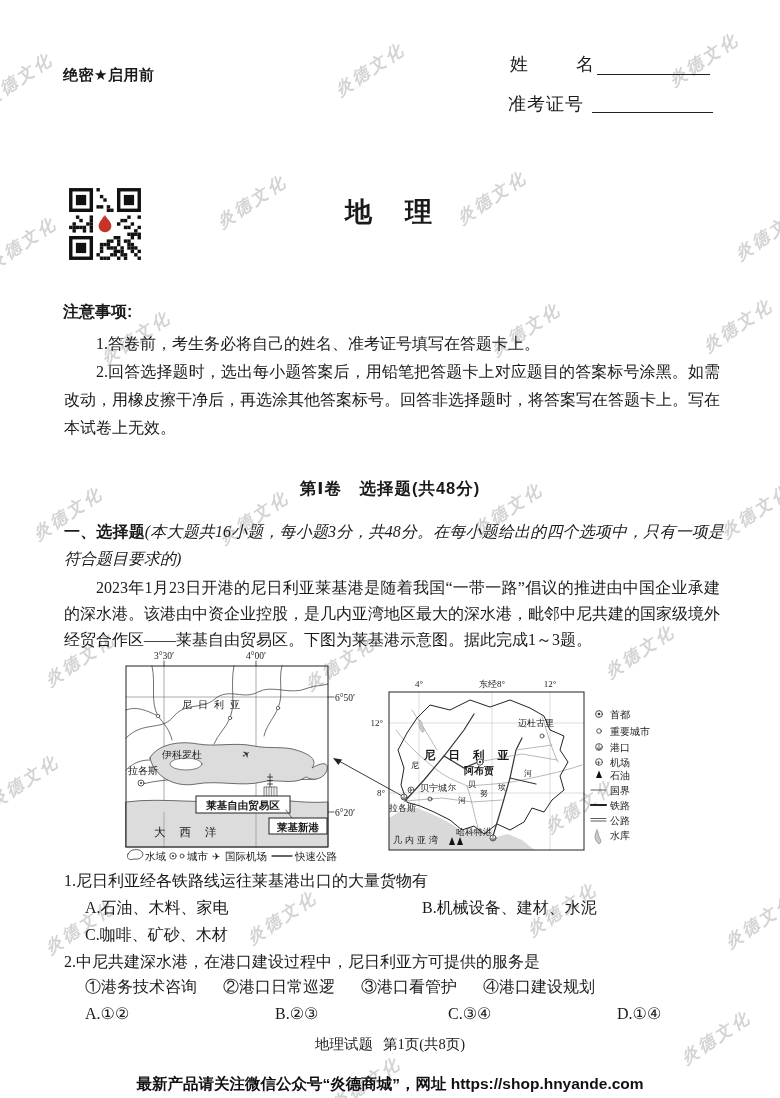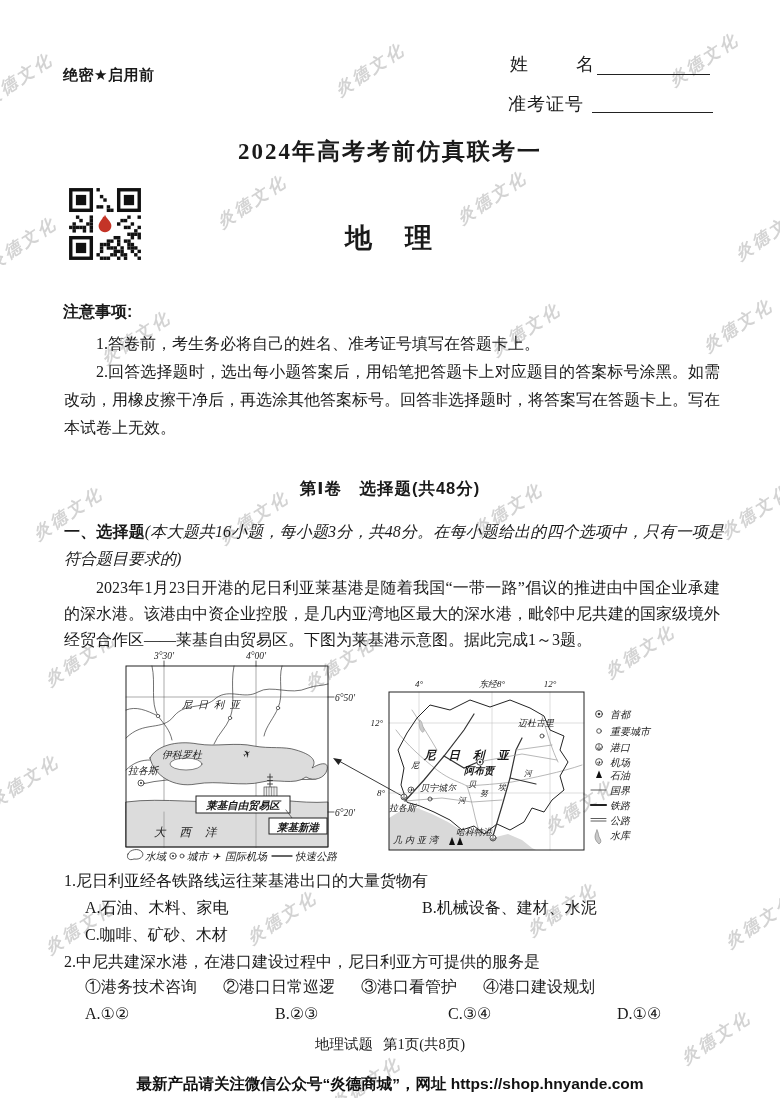--- a/index.html
+++ b/index.html
@@ -16,34 +16,34 @@
     position:absolute; z-index:0; white-space:nowrap; pointer-events:none;
     font-style:italic; font-weight:600; font-size:17px; letter-spacing:3px;
     color:#a9a9a9; opacity:.5; transform:rotate(-34deg);
   }
   .content { position:absolute; inset:0; z-index:1; }
   .secret { left:63px; top:66px; font-weight:700; font-size:15px; letter-spacing:.5px; }
   .name-label { font-size:18px; letter-spacing:1px; }
   .uline { position:absolute; border-bottom:1.4px solid #222; height:1px; }
   .exam-title { left:0; top:136px; width:780px; text-align:center;
     font-size:23px; font-weight:600; letter-spacing:2px; }
-  .subject { left:0; top:220px; width:780px; text-align:center;
+  .subject { left:0; top:194px; width:780px; text-align:center;
     font-size:27px; font-weight:700; letter-spacing:3px; }
   .notice-title { left:63px; top:302px; font-weight:700; font-size:16px;text-align:right; }
   .notice-body { left:64px; top:330px; width:656px; font-size:16px;
     line-height:28px; text-align:justify; }
   .notice-body p { margin:0; text-indent:2em; }
   .sec-heading { left:0; top:478px; width:780px; text-align:center;
     font-weight:700; font-size:16.5px; letter-spacing:1px; }
   .q-intro { left:64px; top:518px; width:660px; font-size:16px; line-height:27px; text-align:justify; }
   .q-intro b { font-family:"Liberation Sans","DejaVu Sans",sans-serif; font-size:16px; }
   .q-intro i { font-style:italic; }
   .passage { left:64px; top:575px; width:656px; font-size:16px; line-height:26px;
     text-indent:2em; text-align:justify; margin:0; }
-  .figure { left:112px; top:650px; width:560px; height:218px;font-style:italic; }
+  .figure { left:112px; top:650px; width:560px; height:218px; }
   .qline { left:64px; font-size:16px; }
   .qrow { left:0; width:711px; height:24px; }
   .qrow span { position:absolute; top:0; font-size:16px; }
   .subitems { left:85px; top:977px; font-size:16px; }
   .subitems span { margin-right:22px; }
   .page-footer { left:0; top:1035px; width:780px; text-align:center; font-size:14.5px; }
   .page-footer .gap { display:inline-block; width:10px; }
   .ad-line { left:0; top:1074px; width:780px; text-align:center;
     font-family:"Liberation Sans","DejaVu Sans",sans-serif;
     font-weight:600; font-size:15.5px; color:#111; }
@@ -86,21 +86,20 @@
 
     <div class="abs sans secret">绝密★启用前</div>
 
     <span class="abs name-label" style="left:510px;top:52px">姓</span>
     <span class="abs name-label" style="left:576px;top:52px">名</span>
     <span class="abs uline" style="left:597px;top:74px;width:113px"></span>
 
     <span class="abs name-label" style="left:508px;top:92px">准考证号</span>
     <span class="abs uline" style="left:592px;top:112px;width:121px"></span>
 
-    <div class="abs exam-title">2024年高考考前仿真联考一</div>
 
     <div class="abs" style="left:67px;top:186px;width:76px;height:76px">
       <svg width="76" height="76" viewBox="0 0 74 74">
         <rect x="0" y="0" width="74" height="74" fill="#fff"></rect>
         <g id="qr-modules">
             <rect x="28.666666666666668" y="2" width="3.3333333333333335" height="3.3333333333333335" fill="#111"></rect>
             <rect x="32" y="8.666666666666668" width="3.3333333333333335" height="3.3333333333333335" fill="#111"></rect>
             <rect x="35.333333333333336" y="12" width="3.3333333333333335" height="3.3333333333333335" fill="#111"></rect>
             <rect x="28.666666666666668" y="18.666666666666668" width="3.3333333333333335" height="3.3333333333333335" fill="#111"></rect>
             <rect x="32" y="18.666666666666668" width="3.3333333333333335" height="3.3333333333333335" fill="#111"></rect>

